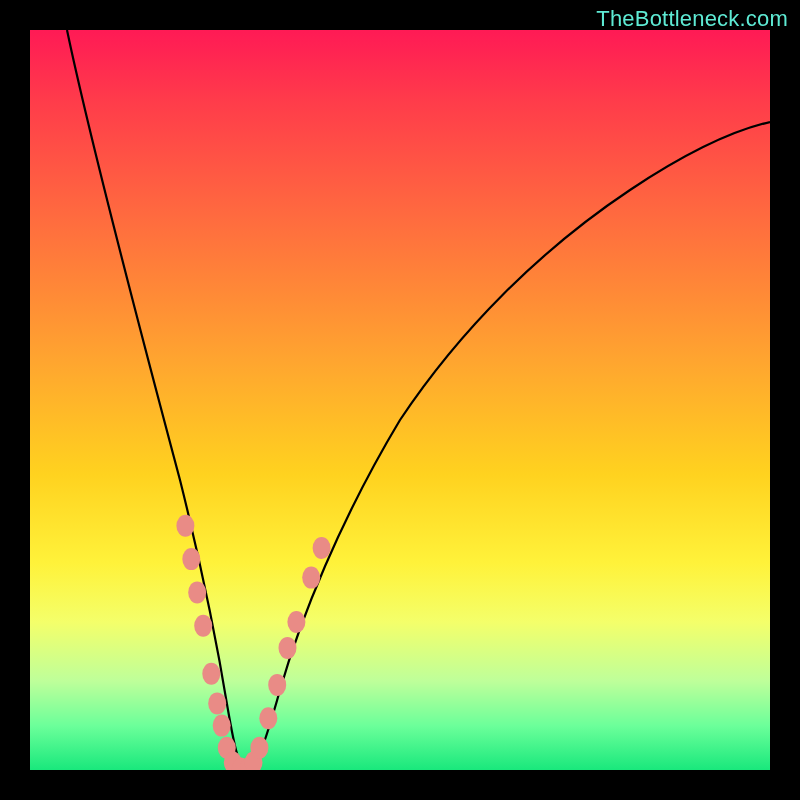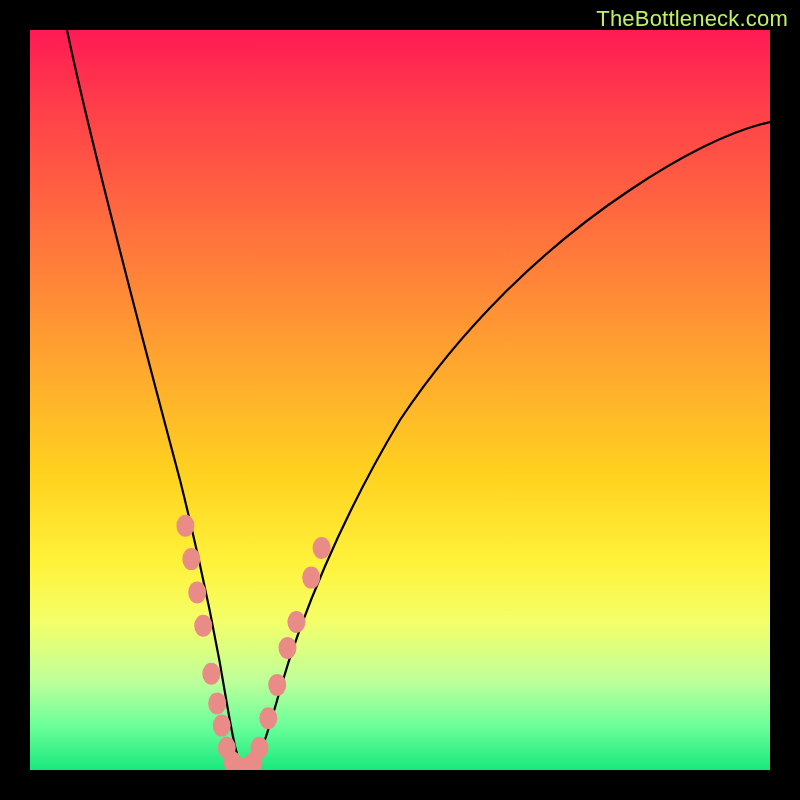--- a/index.html
+++ b/index.html
@@ -33,21 +33,21 @@
       #f4ff6a 80%,
       #beff9a 88%,
       #6cff9a 94%,
       #19e87c 100%
     );
   }
   .watermark {
     position: absolute;
     top: 6px;
     right: 12px;
-    color: #bef264;
+    color: #5eead4;
     font-size: 22px;
     font-weight: 500;
     letter-spacing: 0.2px;
     pointer-events: none;
   }
   svg.curves {
     position: absolute;
     left: 0; top: 0;
     width: 740px; height: 740px;
   }

